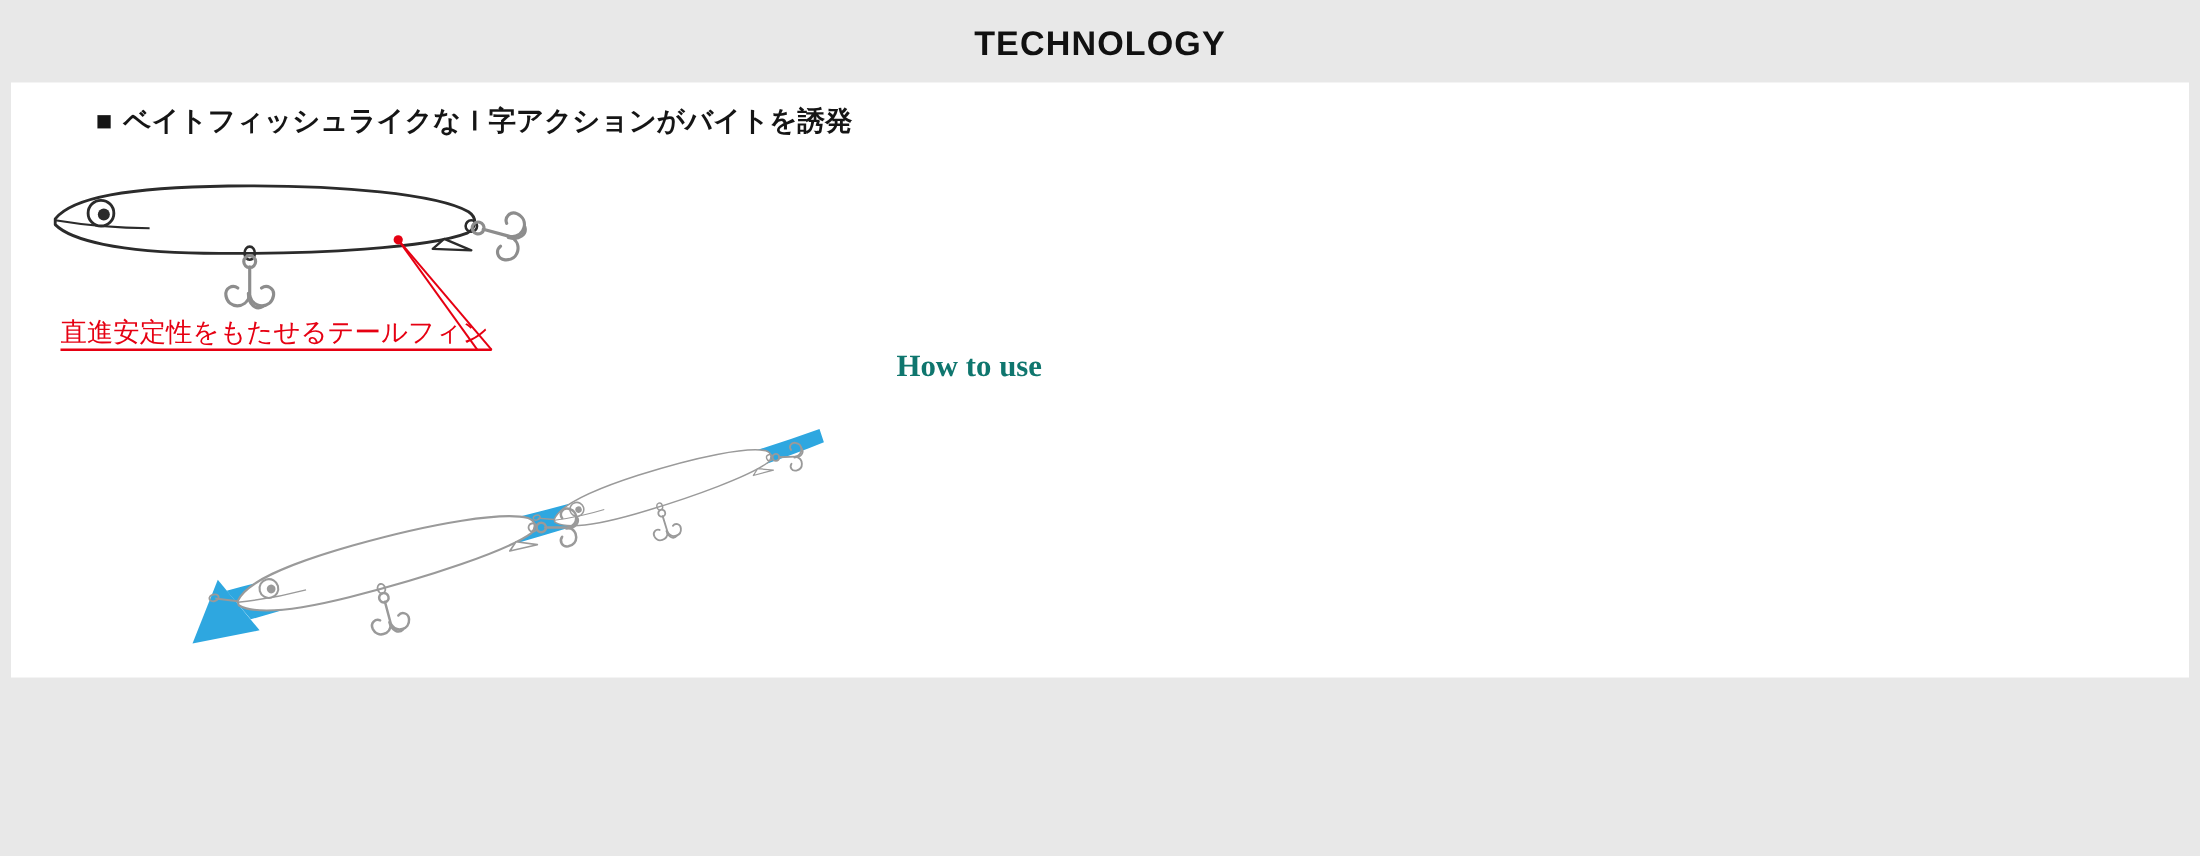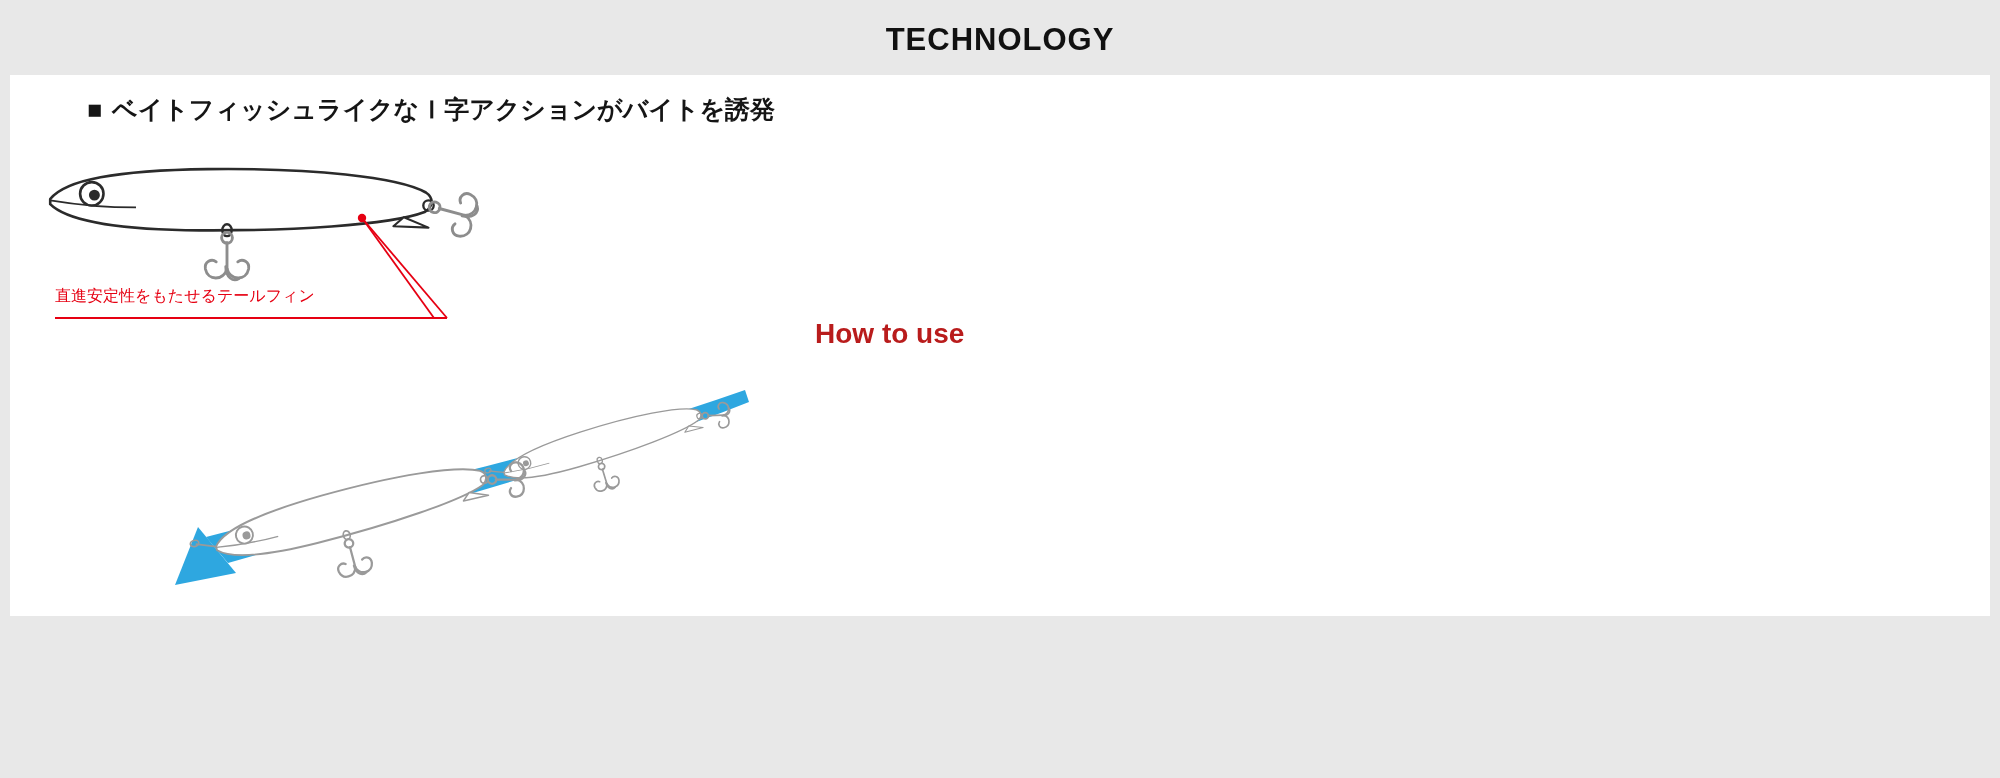--- a/index.html
+++ b/index.html
@@ -27,27 +27,28 @@
   .art { position:absolute; left:0; top:0; display:block; }
   .heading {
     position:absolute; left:45px; top:18px;
     font-size:25px; font-weight:600; color:#151515;
     white-space:nowrap;
     margin-left:32px;
   }
   .heading .bullet { margin-right:10px; }
   .callout-label {
     position:absolute; left:45px; top:211px;
-    font-size:16px; font-weight:500; color:#e60012;
+    font-size:24px; font-weight:500; color:#e60012;
     white-space:nowrap;
   }
   .howto-title {
     position:absolute; left:805px; top:243px;
-    font-size:28px; font-weight:700; color:#b91c1c;
+    font-size:28px; font-weight:700; color:#0f766e;
     white-space:nowrap;
+    font-family:Liberation Serif, serif;
   }
 </style>
 </head>
 <body>
 
 <div class="page">
 
   <h1 class="page-title">TECHNOLOGY</h1>
 
   <div class="panel">

